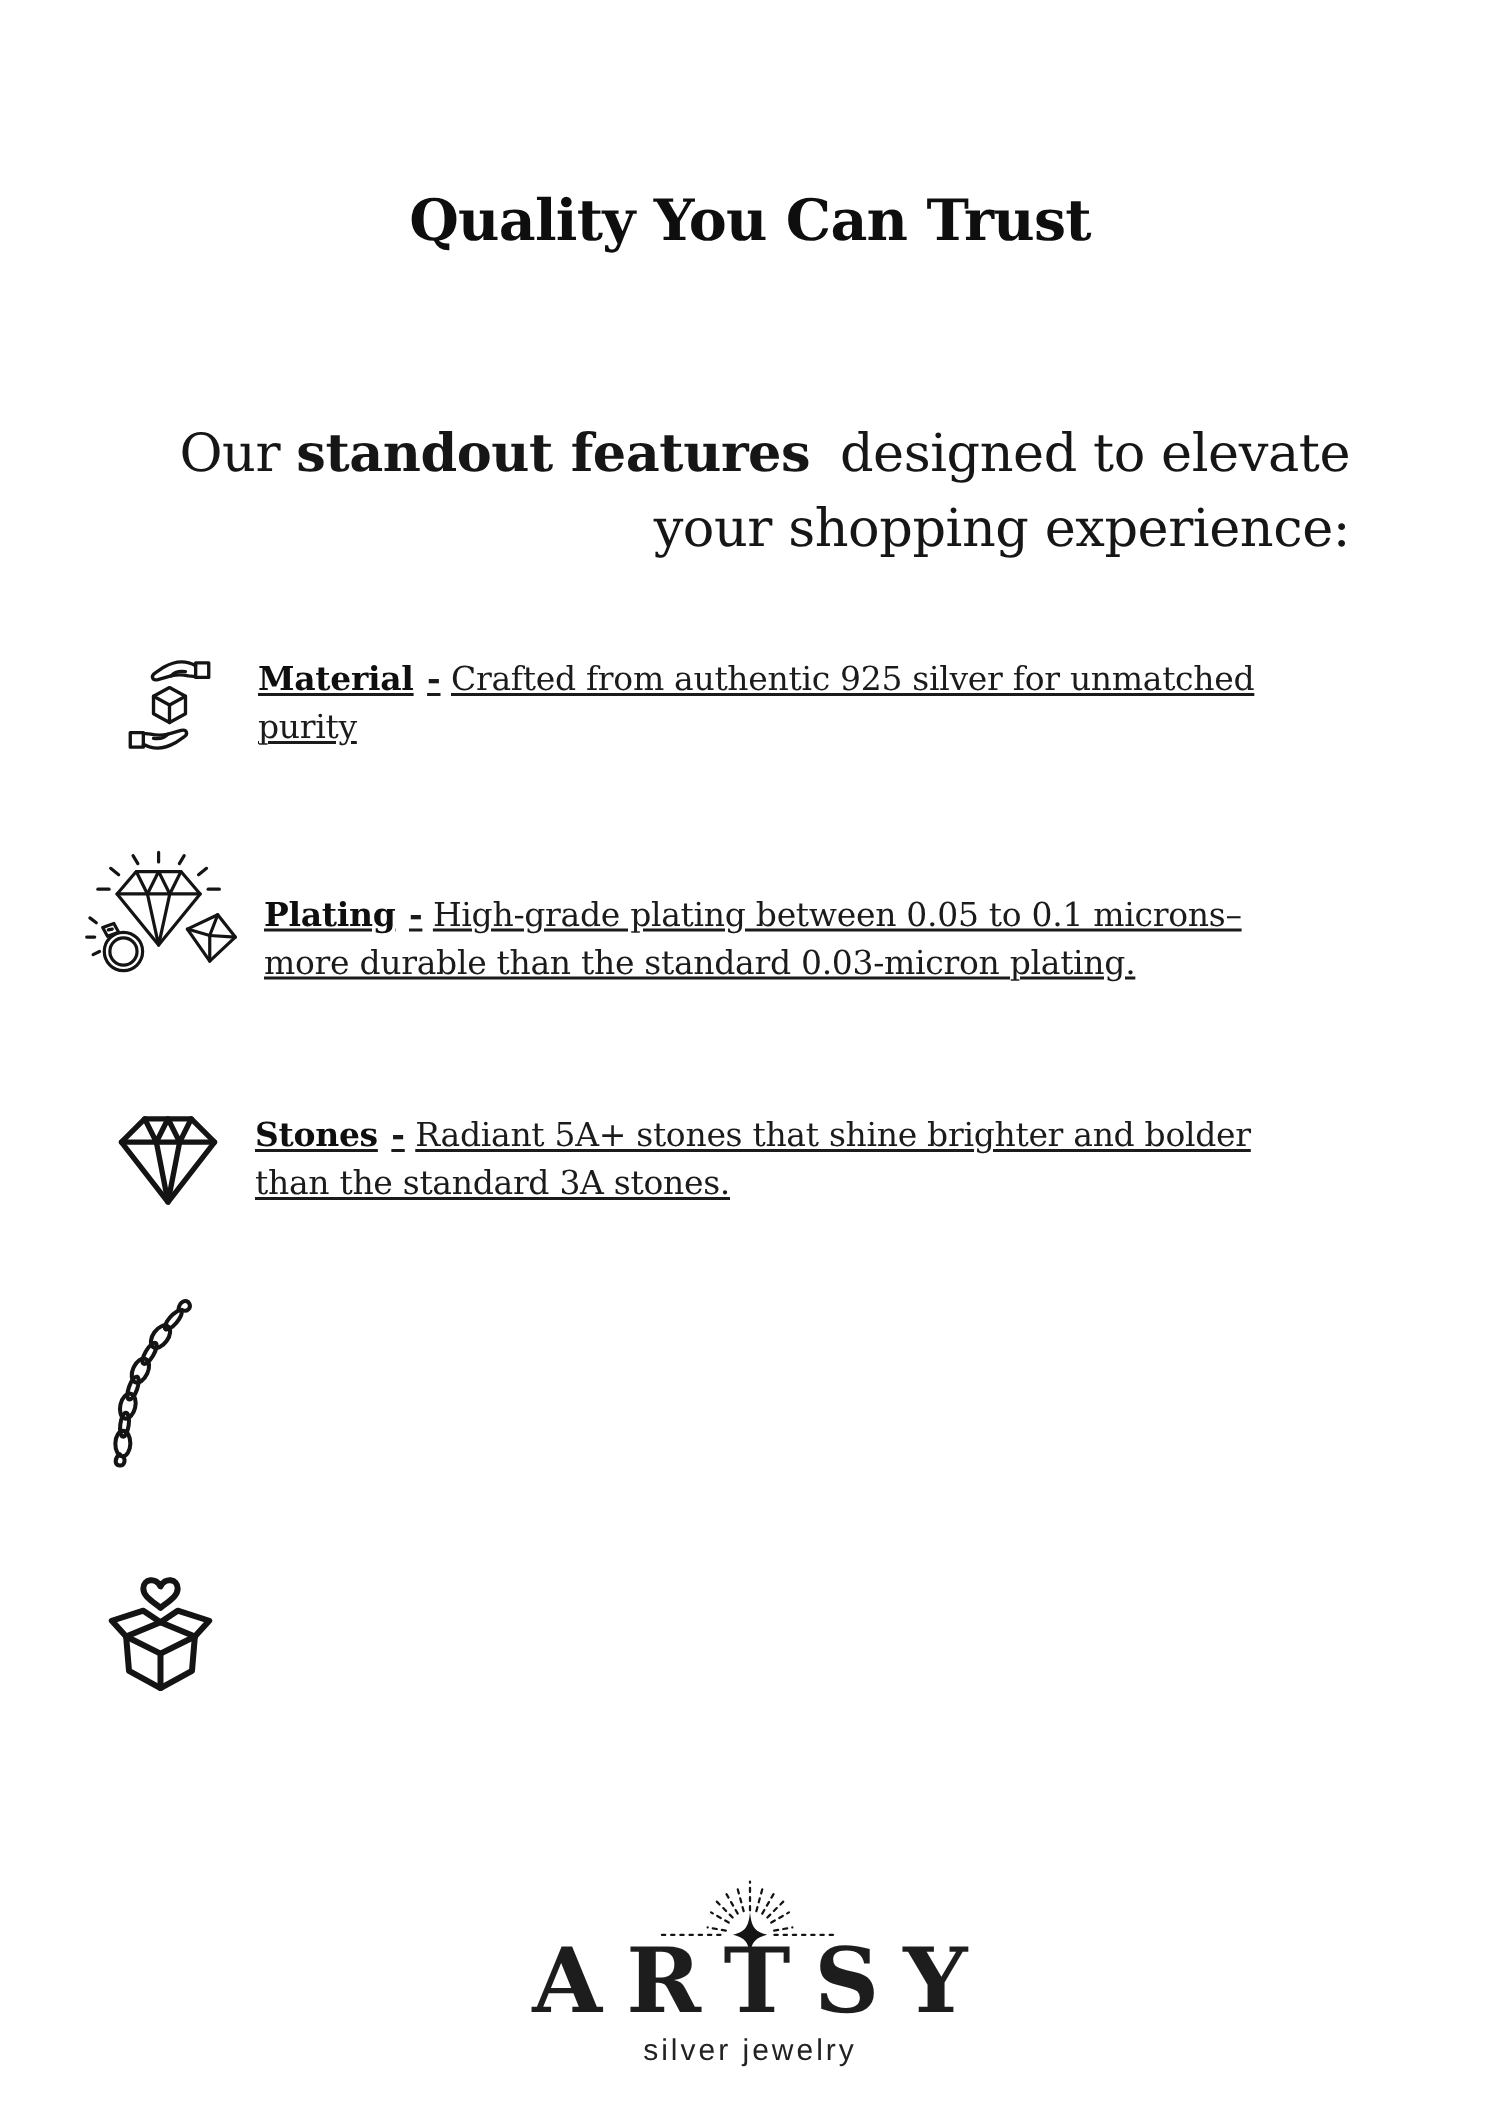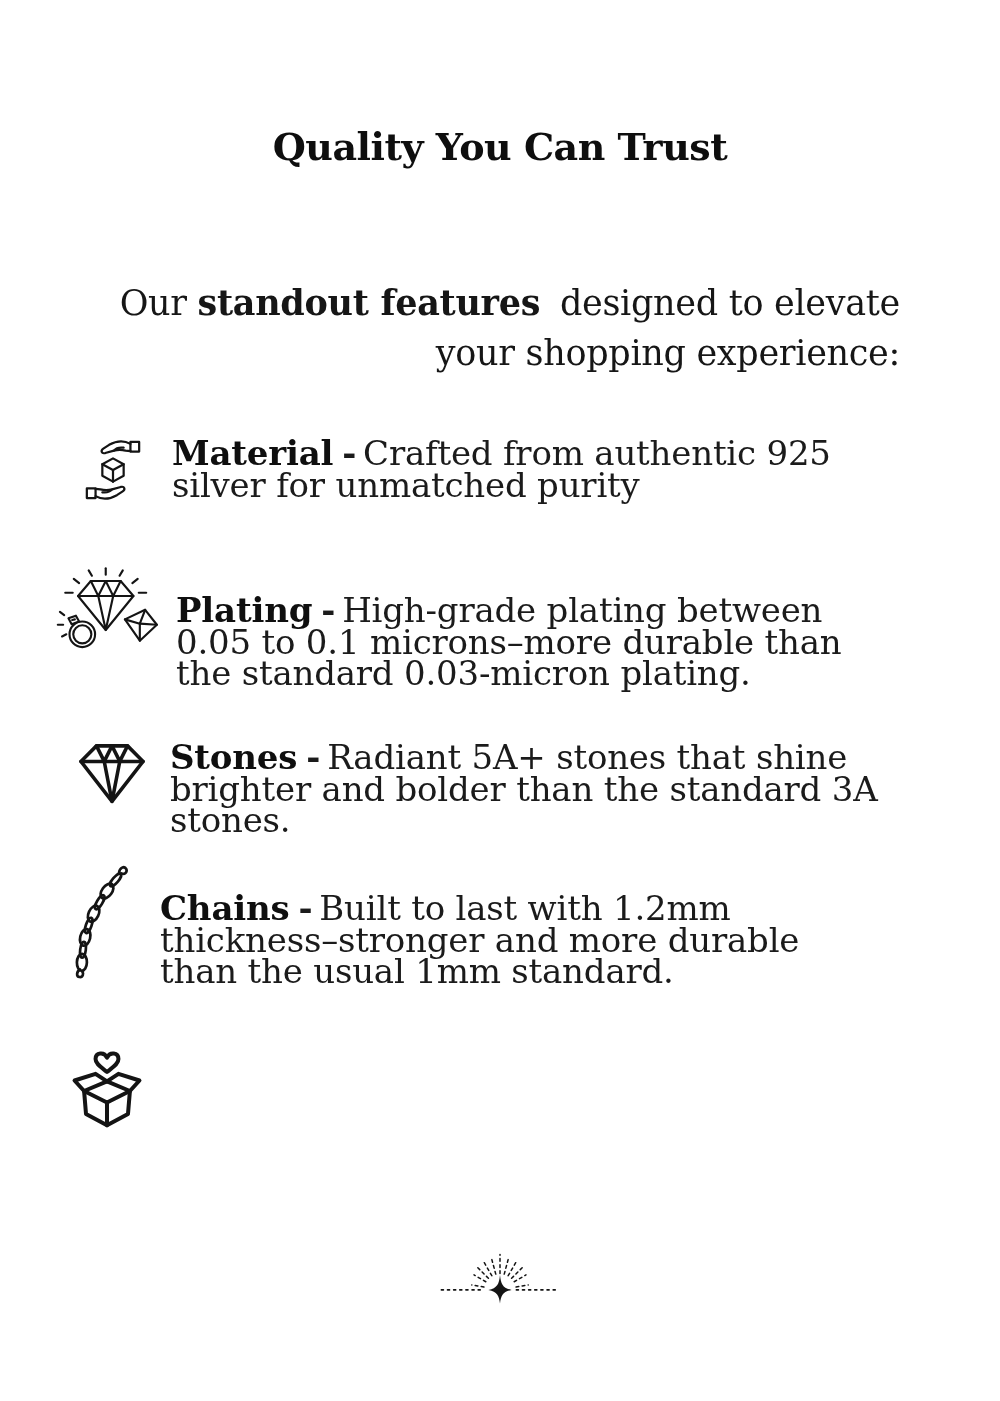--- a/index.html
+++ b/index.html
@@ -28,22 +28,23 @@
     font-size:35px; line-height:50px; font-weight:400;
     letter-spacing:-0.3px; color:#161616;
   }
   .intro-highlight { font-weight:700; margin-right:9px; }
 
   
   .icon-box { position:absolute; }
   .icon-box svg { display:block; }
   .ftext {
     position:absolute; margin:0;
-    font-size:34px; line-height:31.5px; letter-spacing:-0.2px;
+    font-size:22px; line-height:31.5px; letter-spacing:-0.2px;
     color:#1b1b1b;
+    text-decoration:underline;
   }
   .flabel { font-weight:700; color:#0f0f0f; }
   .fsep   { font-weight:700; margin:0 7px 0 9px; }
 
   #icon-material  { left:82px;  top:436px; }
   #text-material  { left:172px; top:438px; width:700px; }
 
   #icon-plating   { left:56px;  top:564px; }
   #text-plating   { left:176px; top:574px; width:670px;margin-top:21px; }
 
@@ -151,21 +152,20 @@
         <ellipse cx="30.7" cy="66.4" rx="2.8" ry="8" transform="rotate(19.3 30.7 66.4)"></ellipse>
         <ellipse cx="35.6" cy="54.7" rx="5" ry="8.5" transform="rotate(25 35.6 54.7)"></ellipse>
         <ellipse cx="41.7" cy="43.2" rx="2.8" ry="8" transform="rotate(30.6 41.7 43.2)"></ellipse>
         <ellipse cx="49.0" cy="32.1" rx="5" ry="8.5" transform="rotate(35.8 49 32.1)"></ellipse>
         <ellipse cx="57.5" cy="21.0" rx="2.8" ry="8" transform="rotate(40.7 57.5 21)"></ellipse>
         <path d="M61 14 C61.5 8.5 66.5 6.5 68.3 10.2 C69.6 13 66.5 16 63.5 14.3"></path>
         <path d="M22 110.5 C18.5 112.5 18 117.5 21.5 118 C25 118.5 26 114.5 24 112"></path>
       </g>
     </svg>
   </div>
-  <p class="ftext" id="text-chains"><span class="flabel">Chains</span><span class="fsep">-</span><span class="fdesc">Built to last with 1.2mm thickness–stronger and more durable than the usual 1mm standard.</span></p>
 
   <div class="icon-box" id="icon-packaging">
     <svg width="74" height="84" viewBox="0 0 76 88">
       <g class="stroke" stroke-width="4.2">
         <path d="M38 9 C35 2.5 26 3.5 26 10.5 C26 15.5 31 18.5 38 24 C45 18.5 50 15.5 50 10.5 C50 3.5 41 2.5 38 9 Z"></path>
         <path d="M14 44 L4 33 L26 26 L38 34"></path>
         <path d="M62 44 L72 33 L50 26 L38 34"></path>
         <path d="M14 44 L38 34 L62 44"></path>
         <path d="M14 44 L38 56 L62 44"></path>
         <path d="M14 44 L16 68 L38 80 L60 68 L62 44"></path>
@@ -189,14 +189,16 @@
         <path d="M133.6 77.8 L151.4 74.7"></path>
           <path d="M86.4 77.8 L68.6 74.7"></path>
       </g>
       <g class="stroke" stroke-width="2.4" stroke-dasharray="3 6">
         <path d="M24 82 H86"></path>
         <path d="M134 82 H196"></path>
       </g>
       <path d="M110 60 C111.5 74 114 79 127 82 C114 85 111.5 90 110 102 C108.5 90 106 85 93 82 C106 79 108.5 74 110 60 Z" fill="#141414"></path>
     </svg>
   </div>
+  <div class="brand">ARTSY</div>
+  <div class="tagline">silver jewelry</div>
 
 </div>
 
 </body></html>

